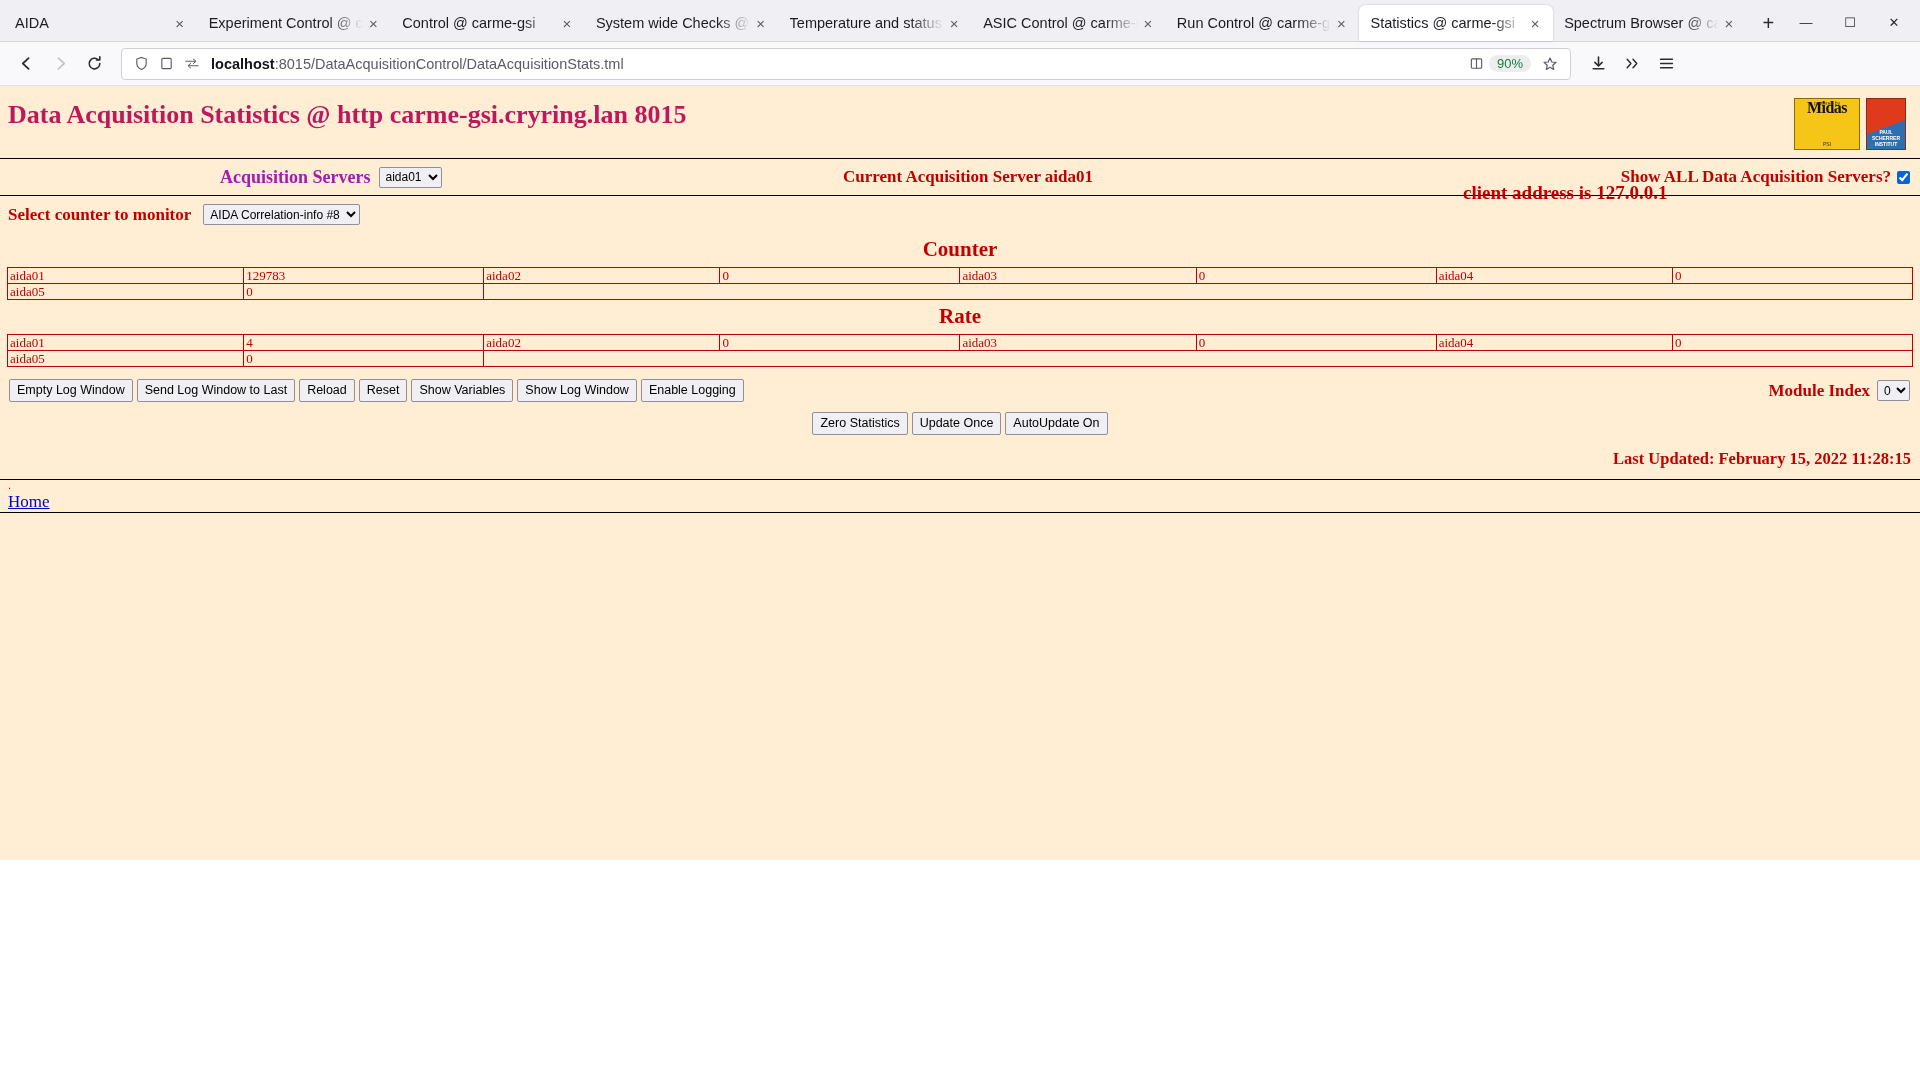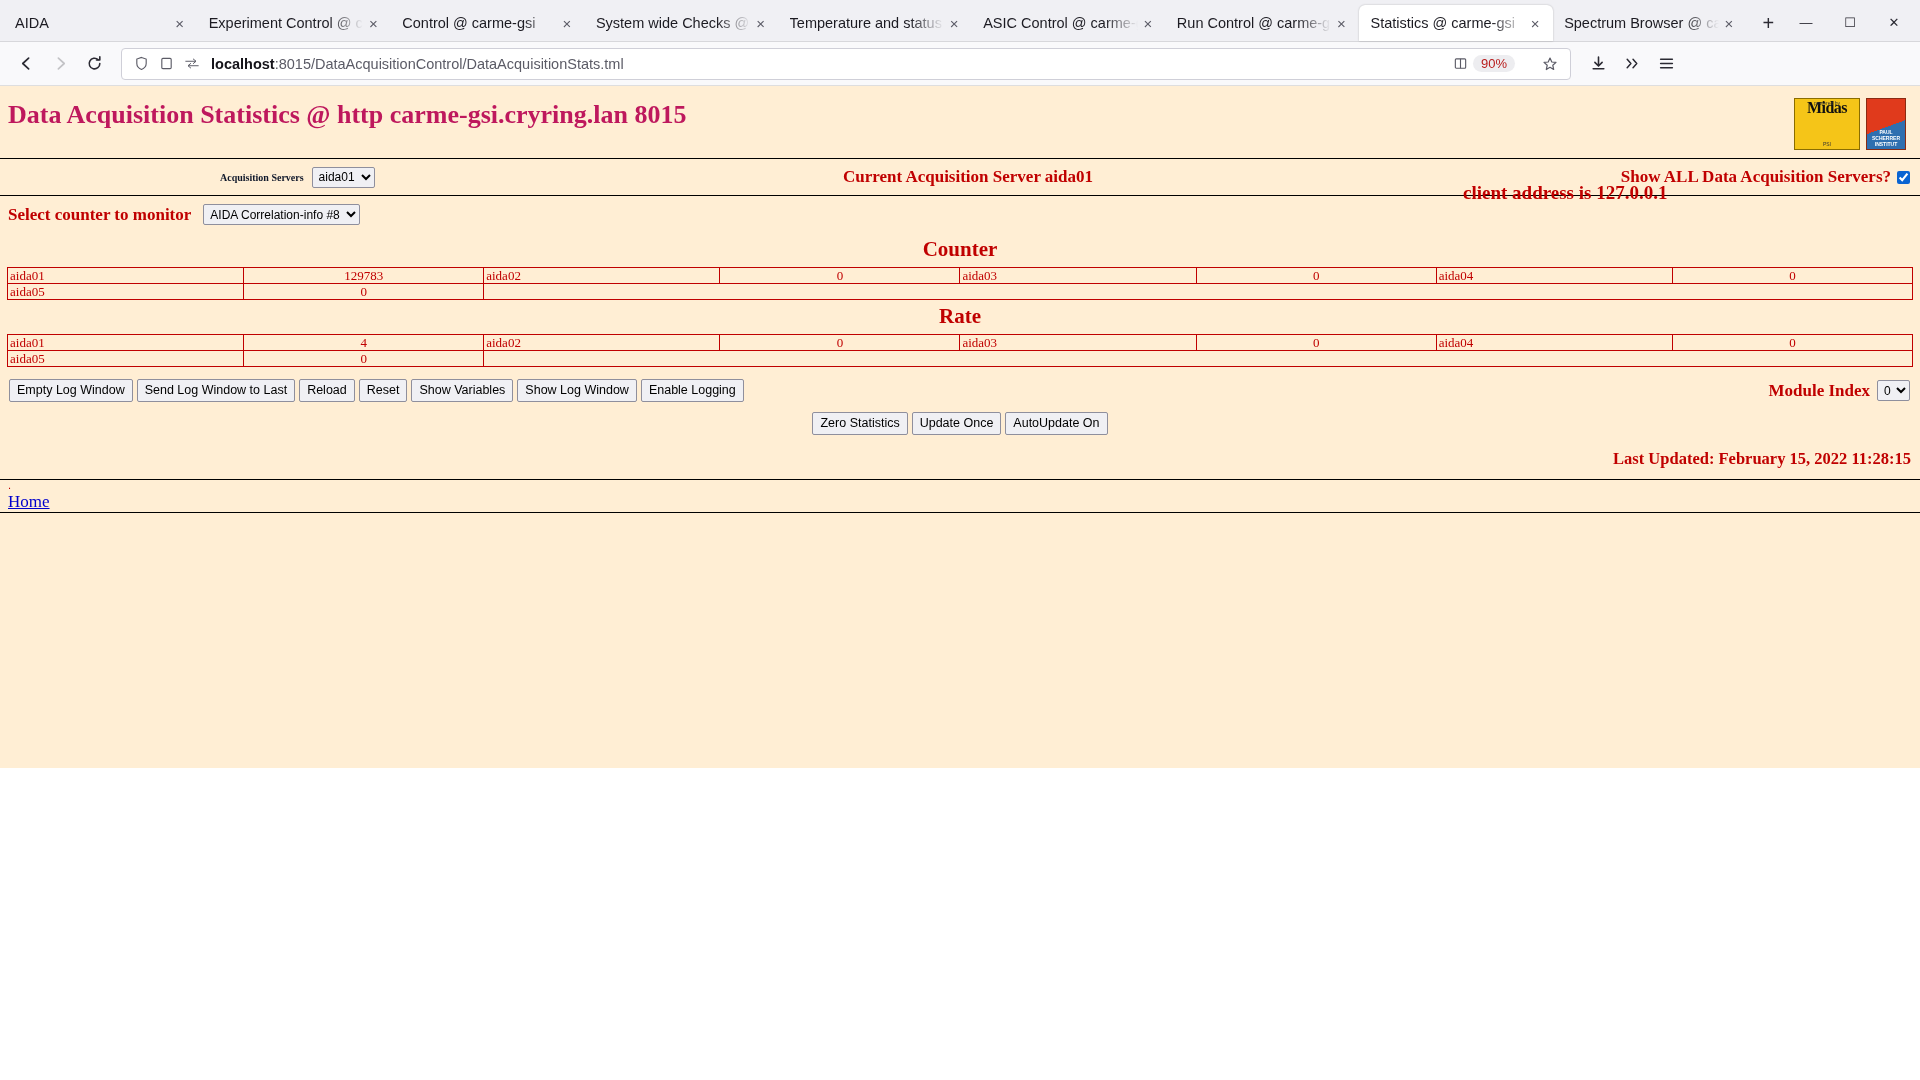--- a/index.html
+++ b/index.html
@@ -5,21 +5,21 @@
   * { box-sizing: border-box; }
   html, body {
     margin: 0; padding: 0;
     width: 1920px; height: 1080px;
     background: #ffffff;
     font-family: "Liberation Sans", sans-serif;
     overflow: hidden;
   }
 
   
-  .browser { width: 1920px; height: 768px; display: flex; flex-direction: column; }
+  .browser { width: 1920px; height: 860px; display: flex; flex-direction: column; }
 
   .tabstrip {
     height: 42px;
     background: #f0f0f4;
     display: flex;
     align-items: flex-end;
     padding: 0 4px;
     border-bottom: 1px solid #d7d7db;
     position: relative;
   }
@@ -93,22 +93,22 @@
     display: flex;
     align-items: center;
     padding: 0 7px;
     font-size: 14px;
     max-width: 1450px;
   }
   .urlbar .ic { margin: 0 5px; color: #5b5b66; display: flex; align-items: center; }
   .url-text { flex: 1 1 auto; color: #5b5b66; font-size: 14.5px; margin-left: 6px; }
   .url-text b { color: #15141a; font-weight: 700; }
   .zoom-badge {
-    font-size: 13px; color: #b91c1c; background: #ededf0;
-    border-radius: 10px; padding: 1px 8px; margin-right: 22px;
+    font-size: 13px; color: #15803d; background: #ededf0;
+    border-radius: 10px; padding: 1px 8px; margin-right: 6px;
   }
   .navright { display: flex; align-items: center; margin-left: 2px; }
 
   
   .page {
     flex: 1 1 auto;
     background: #ffeed4;
     position: relative;
     overflow: hidden;
   }
@@ -179,23 +179,23 @@
   }
 
   .servers-row {
     display: flex;
     align-items: center;
     padding: 9px 10px 9px 8px;
     position: relative;
     min-height: 36px;
   }
   .lbl-red {
-    color: #0f172a;
+    color: #a21caf;
     font-weight: bold;
-    font-size: 10px;
+    font-size: 18px;
     font-family: "Liberation Serif", serif;
   }
   .lbl-red-lg {
     color: #c00000;
     font-weight: bold;
     font-size: 17px;
     font-family: "Liberation Serif", serif;
   }
   select.sel {
     font-family: "Liberation Sans", sans-serif;
@@ -235,21 +235,21 @@
   table.stat td {
     border: 1px solid #c00000;
     color: #c00000;
     font-size: 13px;
     font-family: "Liberation Serif", serif;
     height: 16px;
     padding: 0 2px;
     line-height: 15px;
   }
   td.nm { width: 12.4%; text-align: left; }
-  td.vl { width: 12.6%; text-align: center; }
+  td.vl { width: 12.6%; }
   td.blank { border: 1px solid #c00000; }
 
   .btnbar {
     display: flex; align-items: center; gap: 4px;
     padding: 12px 9px 0 9px;
     position: relative;
     min-height: 34px;
   }
   button.b {
     font-family: "Liberation Sans", sans-serif;

